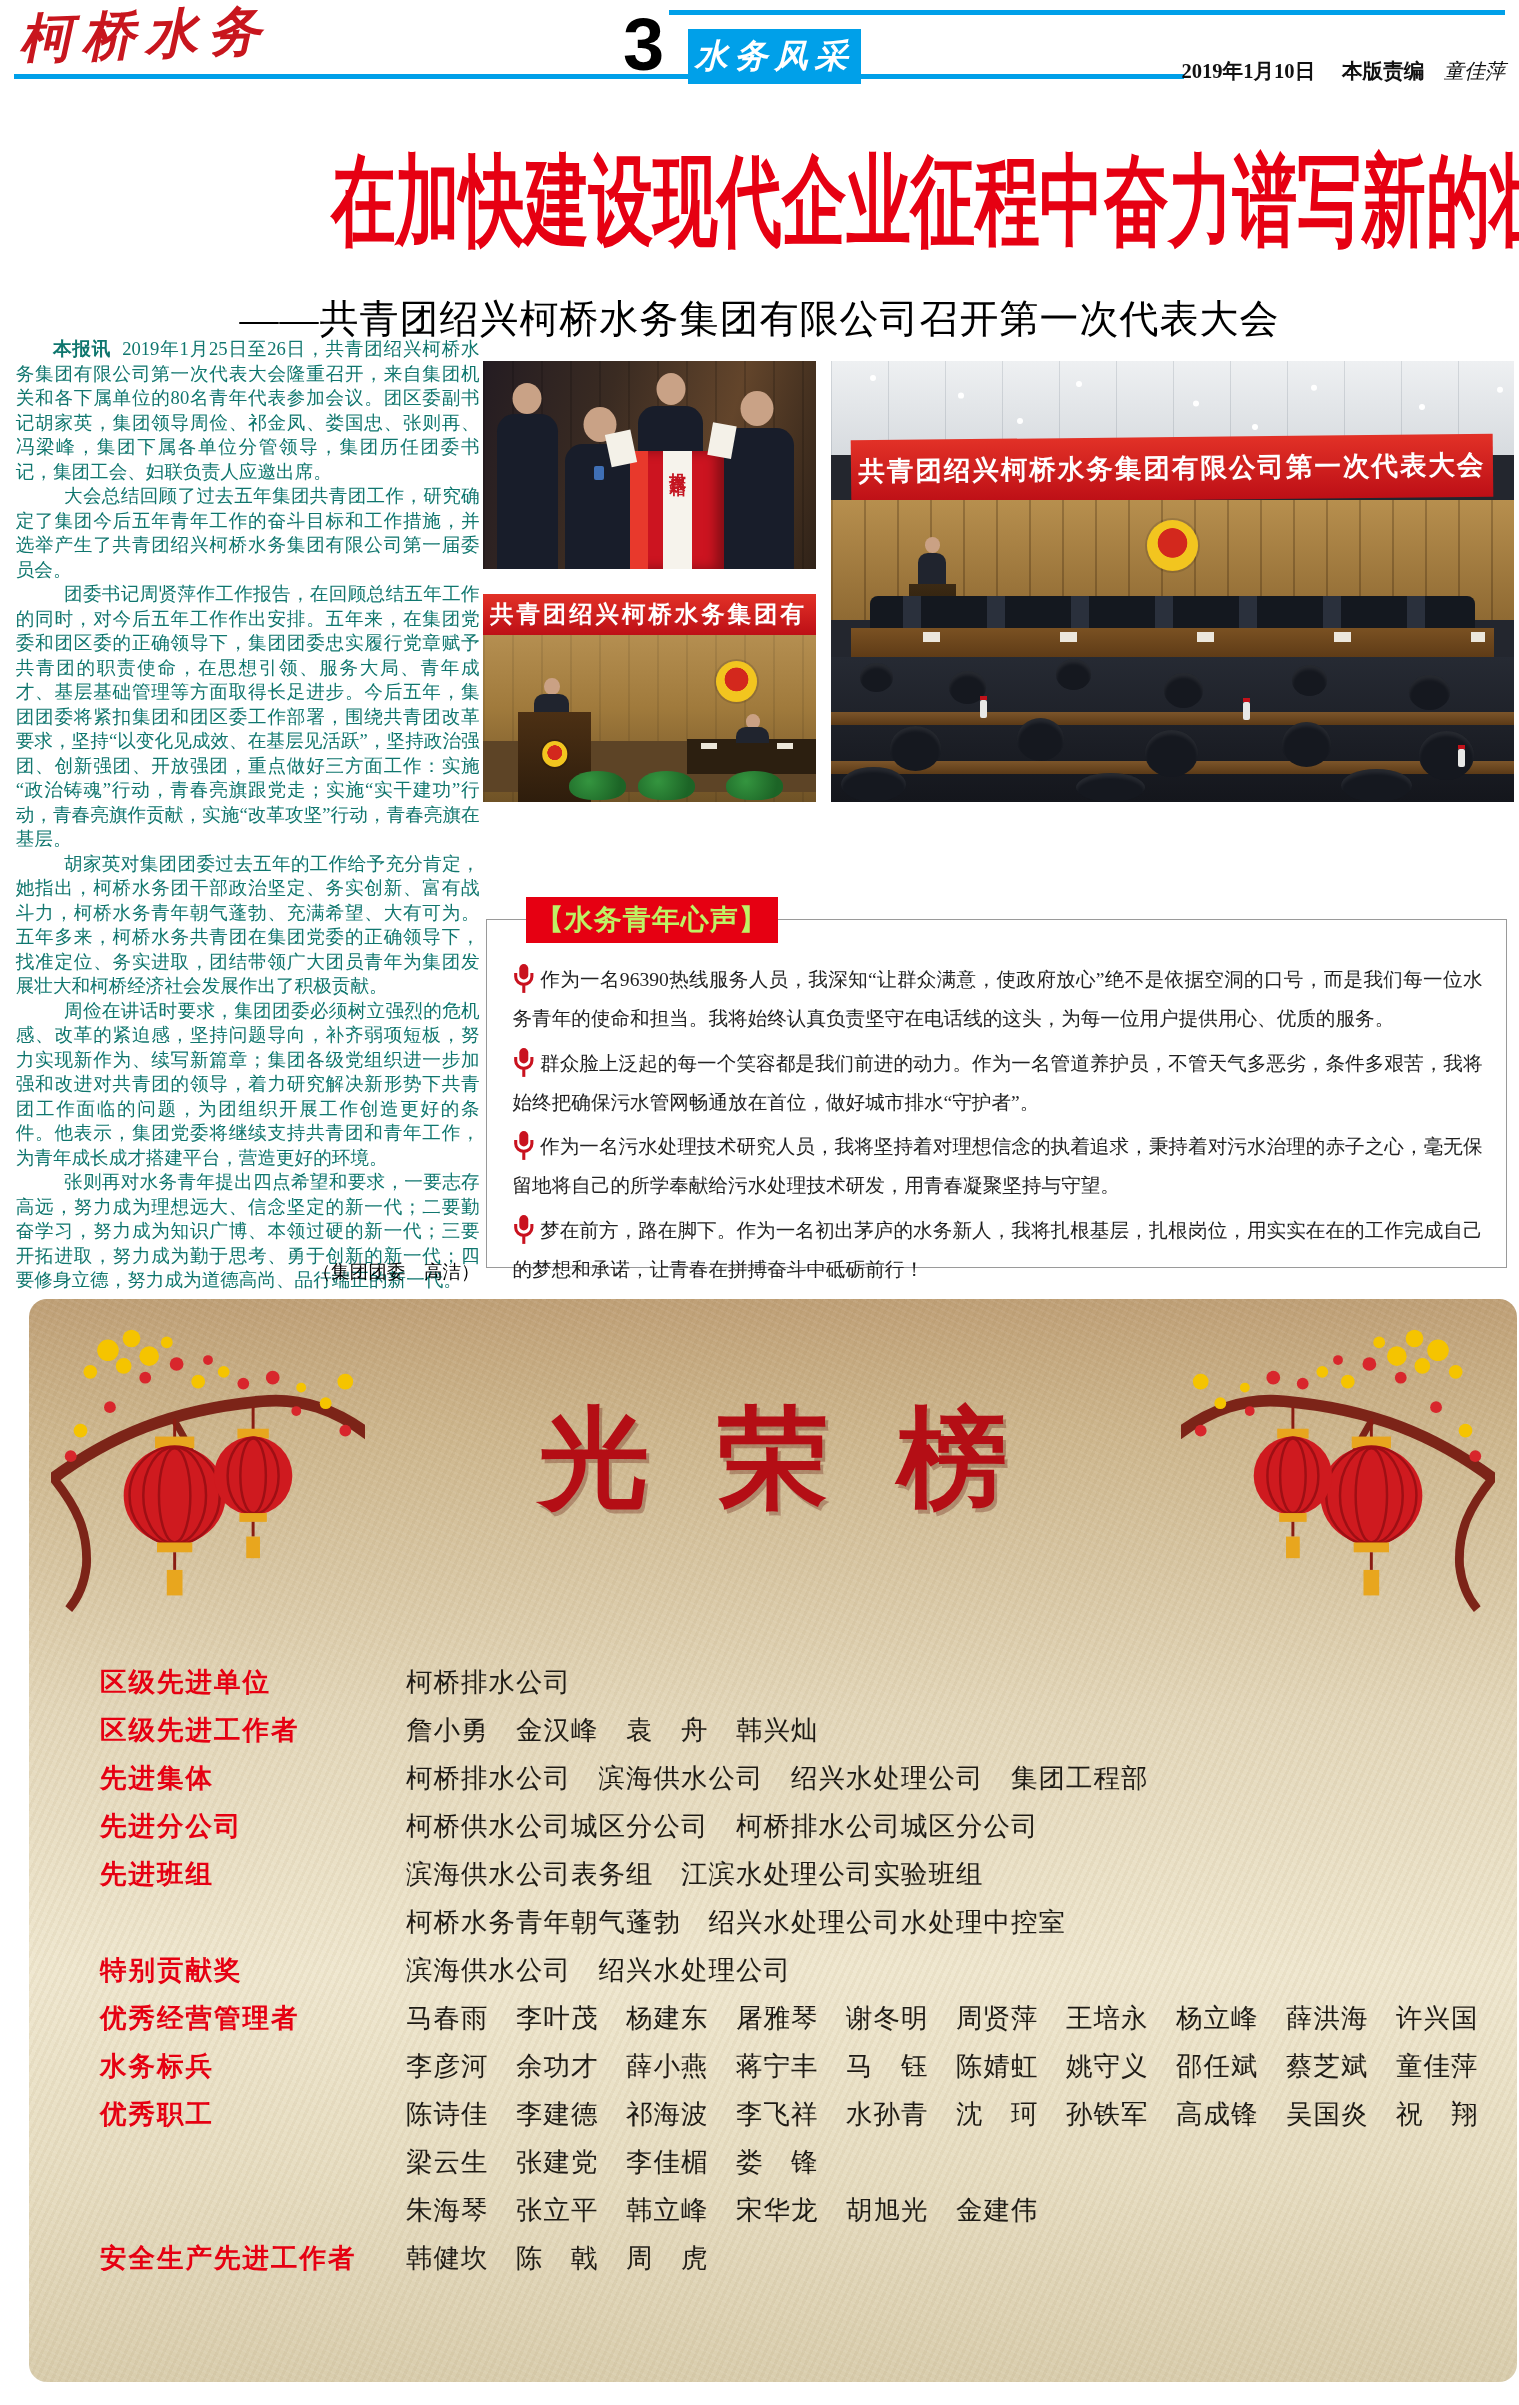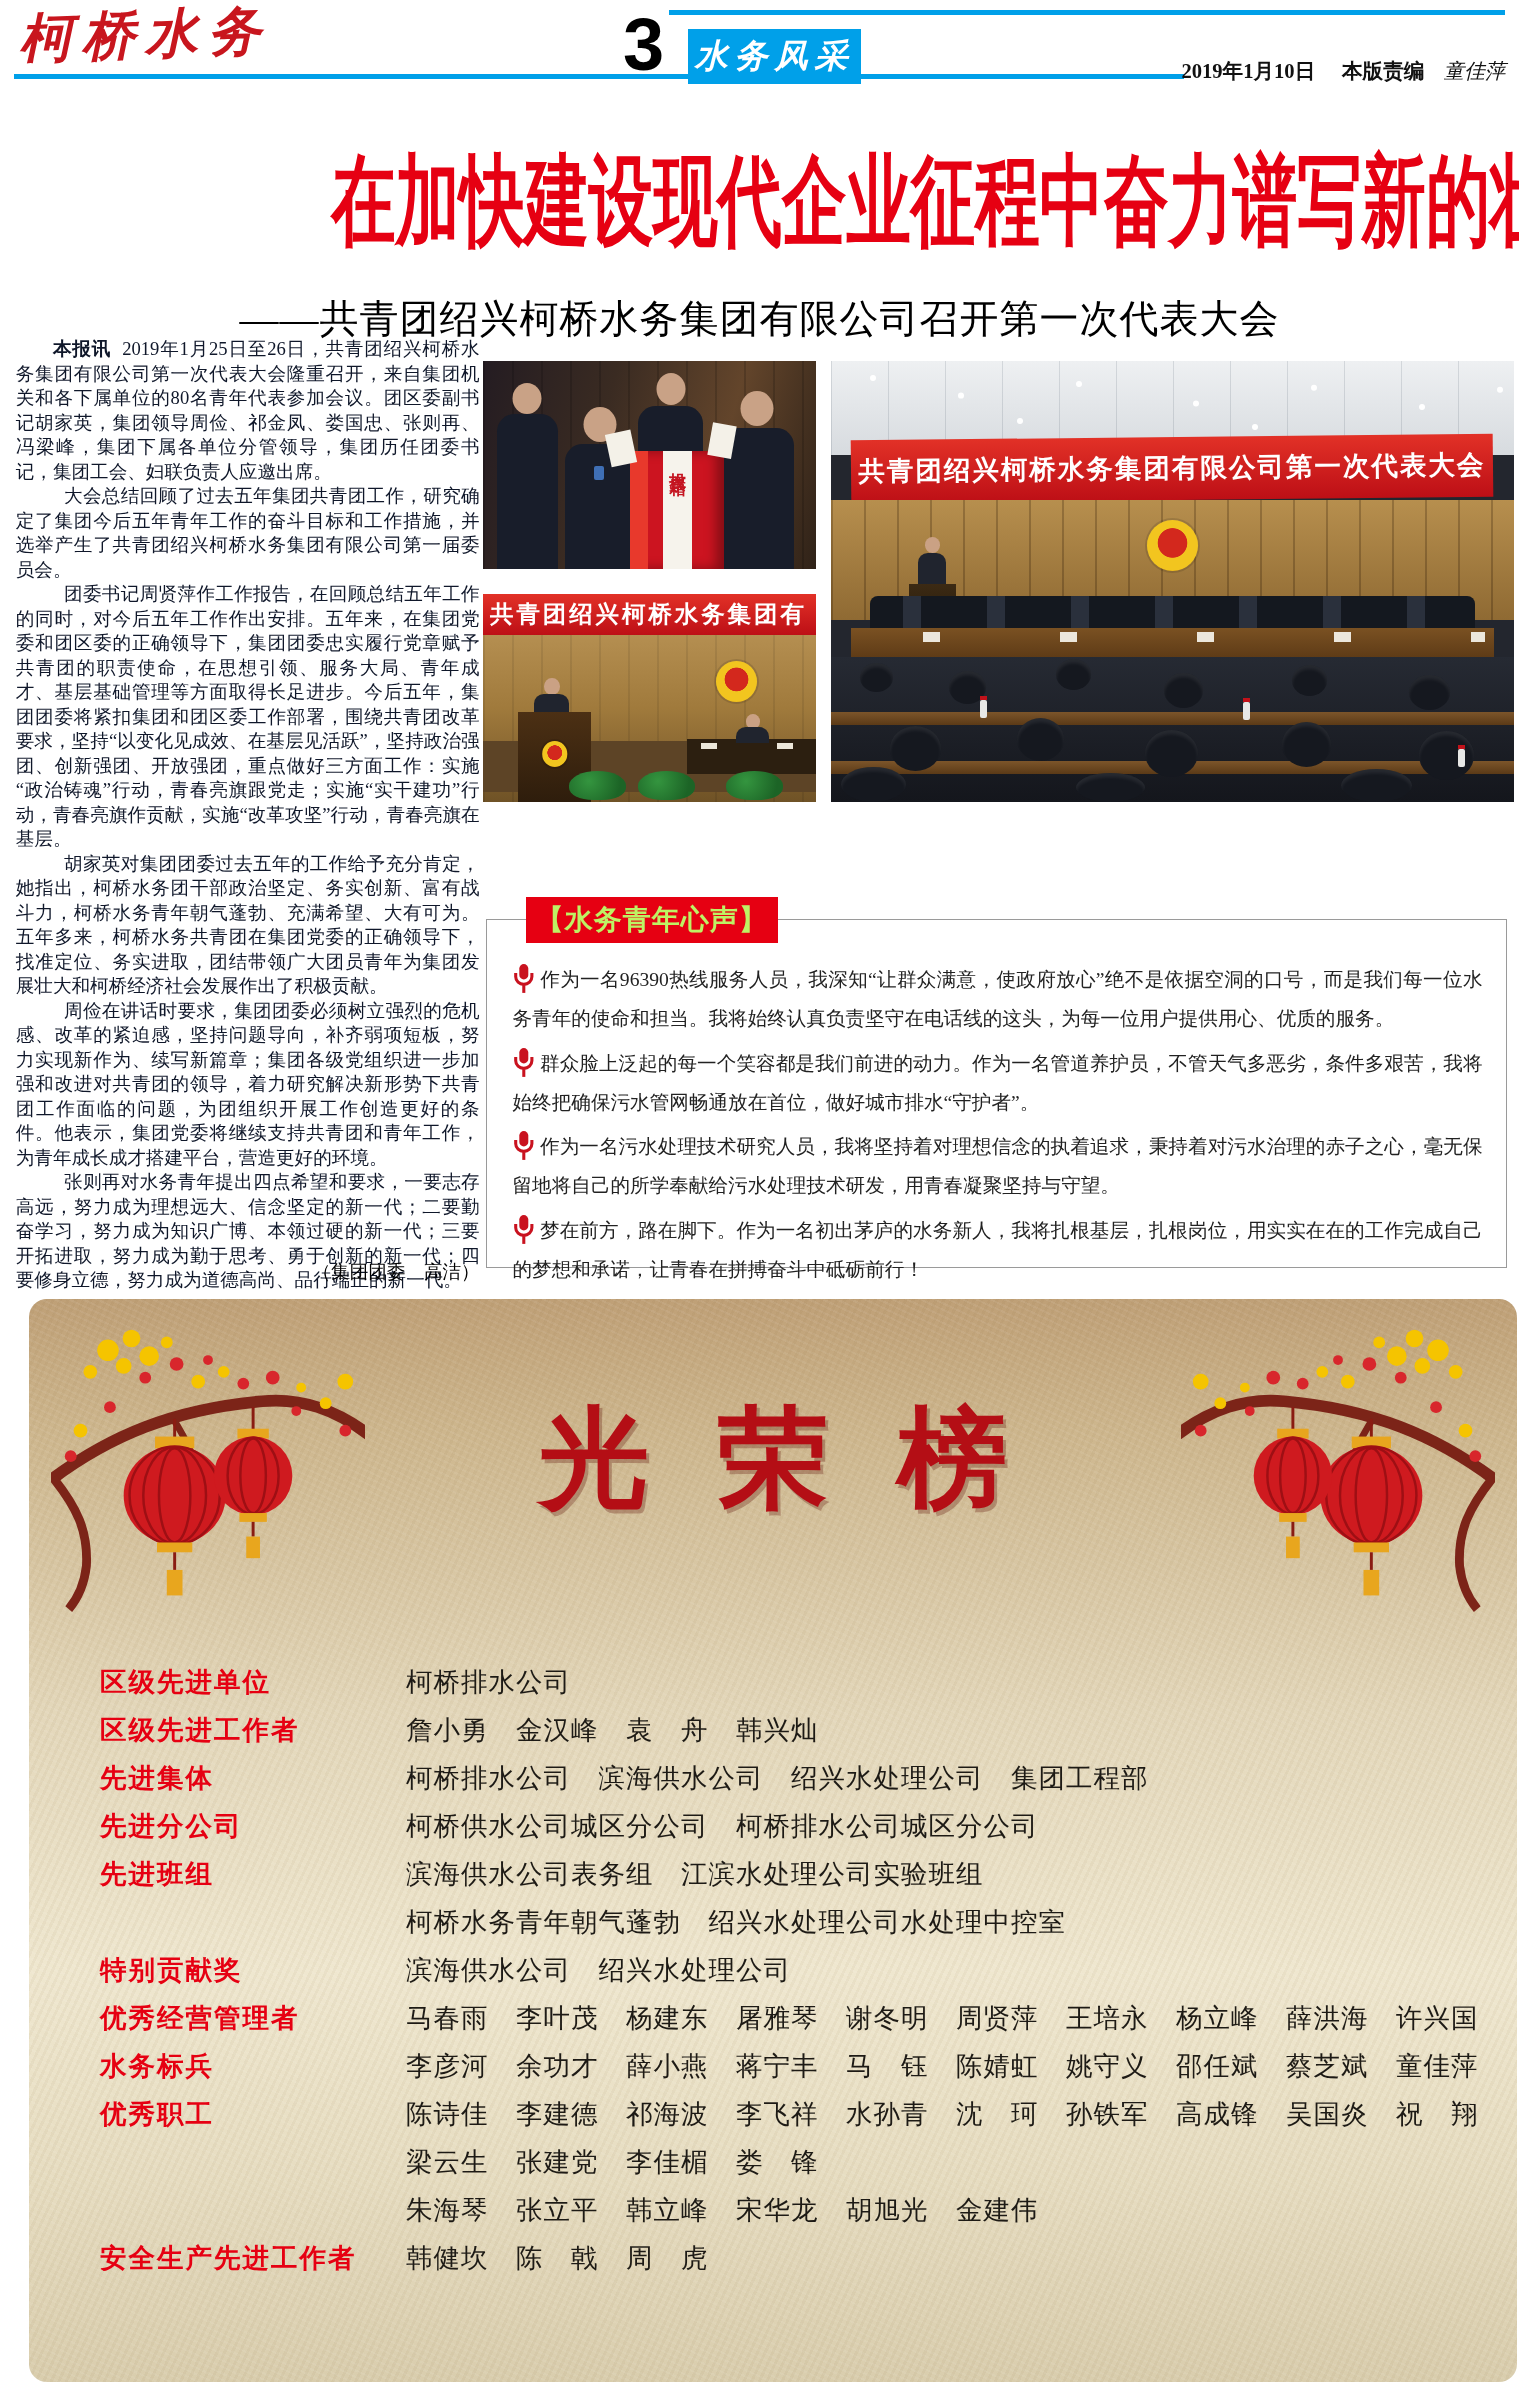--- a/index.html
+++ b/index.html
@@ -25,21 +25,21 @@
 
   
   .headline{left:0;right:0;top:139px;text-align:center;white-space:nowrap;}
   .headline span{display:inline-block;font-size:92px;line-height:1.25;font-weight:900;color:#e60012;
                  font-family:"Liberation Sans","DejaVu Sans",sans-serif;
                  transform:scale(0.70,1.08);transform-origin:top center;}
   .subheadline{left:0;right:0;top:292px;text-align:center;font-size:39px;color:#000;
                letter-spacing:1px;}
 
   
-  .article{left:15.7px;top:337px;width:464px;font-size:18.6px;line-height:24.5px;color:#0f172a;
+  .article{left:15.7px;top:337px;width:464px;font-size:18.6px;line-height:24.5px;color:#0f766e;
            text-align:justify;}
   .article p{margin:0;text-indent:2em;}
   .article .lead{font-weight:700;margin-right:.6em;}
   .byline{text-align:right;font-size:18.6px;margin-top:2px;padding-right:3.9px;}
 
   
   .photo{overflow:hidden;}
   .photo1{left:483px;top:361px;width:333px;height:208px;
           background:linear-gradient(105deg,#241c22 0%,#3a2b22 35%,#63452b 68%,#2f2218 100%);}
   .wood-stripes{position:absolute;inset:0;

